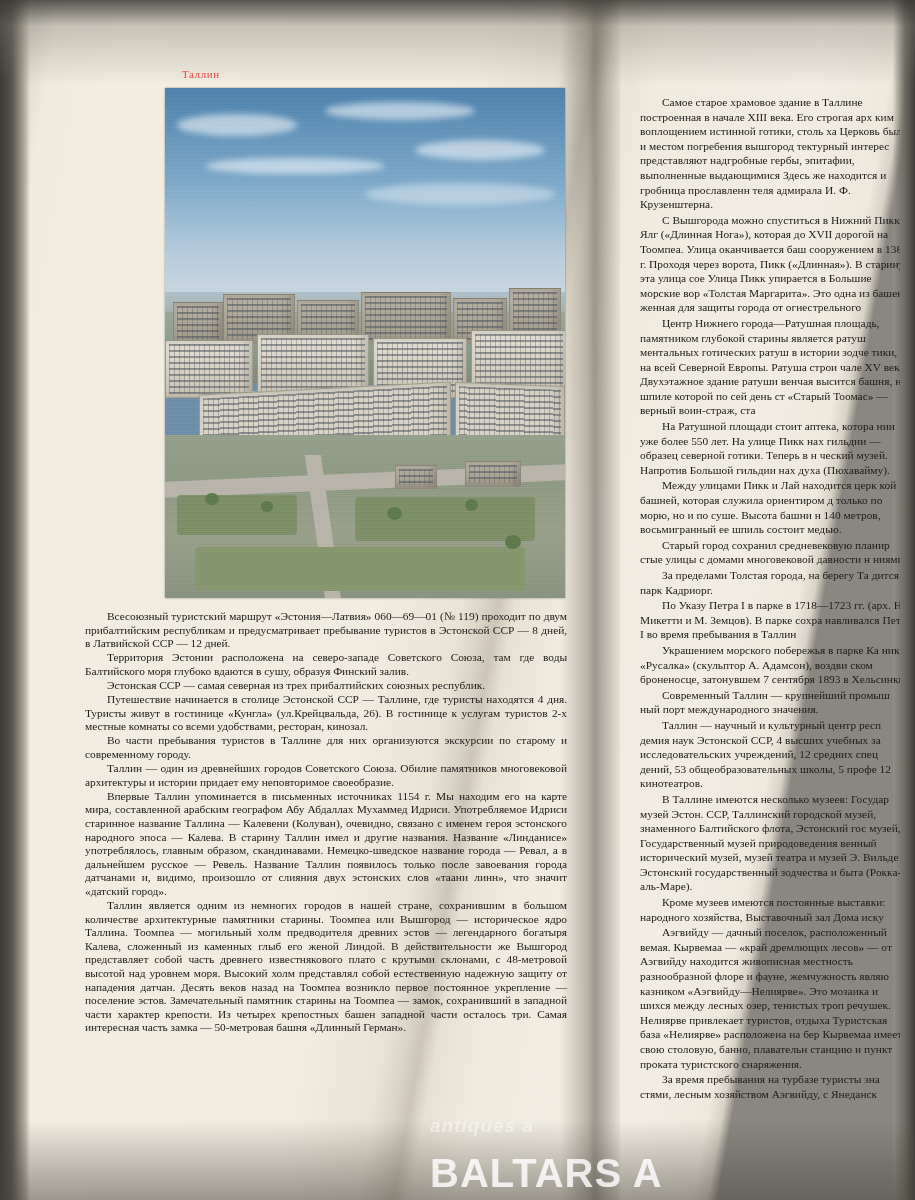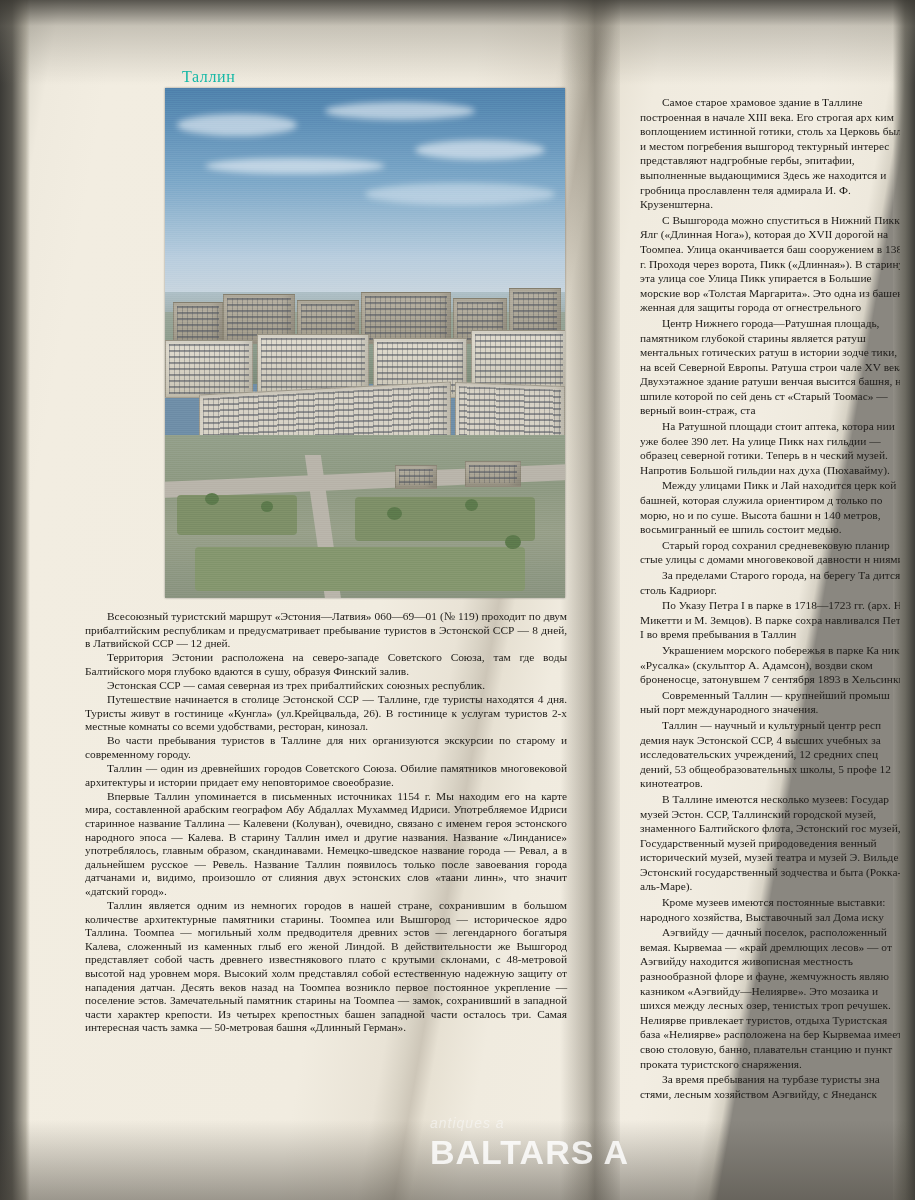--- a/index.html
+++ b/index.html
@@ -54,23 +54,23 @@
 
   
   .left-page {
     position: absolute;
     left: 30px; top: 10px;
     width: 540px; height: 1185px;
   }
   .caption {
     position: absolute;
     left: 152px; top: 58px;
-    font-size: 16px;
+    font-size: 11px;
     letter-spacing: 0.6px;
-    color: #14b8a6;
+    color: #ef4444;
     font-family: "Liberation Serif", serif;
   }
 
   
   .photo {
     position: absolute;
     left: 135px; top: 78px;
     width: 400px; height: 510px;
     box-shadow: 0 0 2px rgba(0,0,0,0.4);
     overflow: hidden;
@@ -176,22 +176,22 @@
 
   
   .watermark {
     position: absolute;
     left: 430px; top: 1115px;
     color: rgba(255,255,255,0.78);
     font-family: "Liberation Sans", sans-serif;
     letter-spacing: 1px;
     pointer-events: none;
   }
-  .wm-small { font-size: 14px; font-style: italic; color: rgba(250,250,250,0.55); }
-  .wm-big { font-size: 34px; font-weight: bold; margin-top: 2px; color: rgba(255,255,255,0.82); }
+  .wm-small { font-size: 19px; font-style: italic; color: rgba(250,250,250,0.55); font-weight: bold; }
+  .wm-big { font-size: 40px; font-weight: bold; margin-top: 14px; color: rgba(255,255,255,0.82); }
 </style>
 </head>
 <body>
 
 <div id="page">
   <div class="paper"></div>
   <div class="gutter"></div>
   <div class="edge-left"></div>
   <div class="edge-right"></div>
   <div class="paper-top-shade"></div>
@@ -292,24 +292,24 @@
       <p>Впервые Таллин упоминается в письменных источниках 1154 г. Мы находим его на карте мира, составленной арабским географом Абу Абдаллах Мухаммед Идриси. Употребляемое Идриси старинное название Таллина — Калевени (Колуван), очевидно, связано с именем героя эстонского народного эпоса — Калева. В старину Таллин имел и другие названия. Название «Линданисе» употреблялось, главным образом, скандинавами. Немецко-шведское название города — Ревал, а в дальнейшем русское — Ревель. Название Таллин появилось только после завоевания города датчанами и, видимо, произошло от слияния двух эстонских слов «таани линн», что значит «датский город».</p>
       <p>Таллин является одним из немногих городов в нашей стране, сохранившим в большом количестве архитектурные памятники старины. Тоомпеа или Вышгород — историческое ядро Таллина. Тоомпеа — могильный холм предводителя древних эстов — легендарного богатыря Калева, сложенный из каменных глыб его женой Линдой. В действительности же Вышгород представляет собой часть древнего известнякового плато с крутыми склонами, с 48-метровой высотой над уровнем моря. Высокий холм представлял собой естественную надежную защиту от нападения датчан. Десять веков назад на Тоомпеа возникло первое постоянное укрепление — поселение эстов. Замечательный памятник старины на Тоомпеа — замок, сохранивший в западной части характер крепости. Из четырех крепостных башен западной части осталось три. Самая интересная часть замка — 50-метровая башня «Длинный Герман».</p>
     </div>
   </div>
 
   <div class="right-page">
     <div class="col right-col">
       <p>Самое старое храмовое здание в Таллине построенная в начале XIII века. Его строгая арх ким воплощением истинной готики, столь ха Церковь была и местом погребения вышгород тектурный интерес представляют надгробные гербы, эпитафии, выполненные выдающимися Здесь же находится и гробница прославленн теля адмирала И. Ф. Крузенштерна.</p>
       <p>С Вышгорода можно спуститься в Нижний Пикк Ялг («Длинная Нога»), которая до XVII дорогой на Тоомпеа. Улица оканчивается баш сооружением в 1380 г. Проходя через ворота, Пикк («Длинная»). В старину эта улица сое Улица Пикк упирается в Большие морские вор «Толстая Маргарита». Это одна из башен женная для защиты города от огнестрельного</p>
       <p>Центр Нижнего города—Ратушная площадь, памятником глубокой старины является ратуш ментальных готических ратуш в истории зодче тики, на всей Северной Европы. Ратуша строи чале XV века. Двухэтажное здание ратуши венчая высится башня, на шпиле которой по сей день ст «Старый Тоомас» — верный воин-страж, ста</p>
-      <p>На Ратушной площади стоит аптека, котора нии уже более 390 лет. На улице Пикк нах гильдии — образец северной готики. Теперь в н ческий музей. Напротив Большой гильдии нах духа (Пюхавайму).</p>
+      <p>На Ратушной площади стоит аптека, котора нии уже более 550 лет. На улице Пикк нах гильдии — образец северной готики. Теперь в н ческий музей. Напротив Большой гильдии нах духа (Пюхавайму).</p>
       <p>Между улицами Пикк и Лай находится церк кой башней, которая служила ориентиром д только по морю, но и по суше. Высота башни н 140 метров, восьмигранный ее шпиль состоит медью.</p>
       <p>Старый город сохранил средневековую планир стые улицы с домами многовековой давности н ниями.</p>
-      <p>За пределами Старого города, на берегу Та дится столь Кадриорг.</p>
+      <p>За пределами Толстая города, на берегу Та дится парк Кадриорг.</p>
       <p>По Указу Петра I в парке в 1718—1723 гг. (арх. Н. Микетти и М. Земцов). В парке сохра навливался Петр I во время пребывания в Таллин</p>
       <p>Украшением морского побережья в парке Ка ник «Русалка» (скульптор А. Адамсон), воздви ском броненосце, затонувшем 7 сентября 1893 в Хельсинки.</p>
       <p>Современный Таллин — крупнейший промыш ный порт международного значения.</p>
       <p>Таллин — научный и культурный центр респ демия наук Эстонской ССР, 4 высших учебных за исследовательских учреждений, 12 средних спец дений, 53 общеобразовательных школы, 5 профе 12 кинотеатров.</p>
       <p>В Таллине имеются несколько музеев: Государ музей Эстон. ССР, Таллинский городской музей, знаменного Балтийского флота, Эстонский гос музей, Государственный музей природоведения венный исторический музей, музей театра и музей Э. Вильде и Эстонский государственный зодчества и быта (Рокка-аль-Маре).</p>
       <p>Кроме музеев имеются постоянные выставки: народного хозяйства, Выставочный зал Дома иску</p>
       <p>Аэгвийду — дачный поселок, расположенный вемая. Кырвемаа — «край дремлющих лесов» — от Аэгвийду находится живописная местность разнообразной флоре и фауне, жемчужность являю казником «Аэгвийду—Нелиярве». Это мозаика и шихся между лесных озер, тенистых троп речушек. Нелиярве привлекает туристов, отдыха Туристская база «Нелиярве» расположена на бер Кырвемаа имеет свою столовую, банно, плавательн станцию и пункт проката туристского снаряжения.</p>
       <p>За время пребывания на турбазе туристы зна стями, лесным хозяйством Аэгвийду, с Янеданск</p>
     </div>
   </div>

